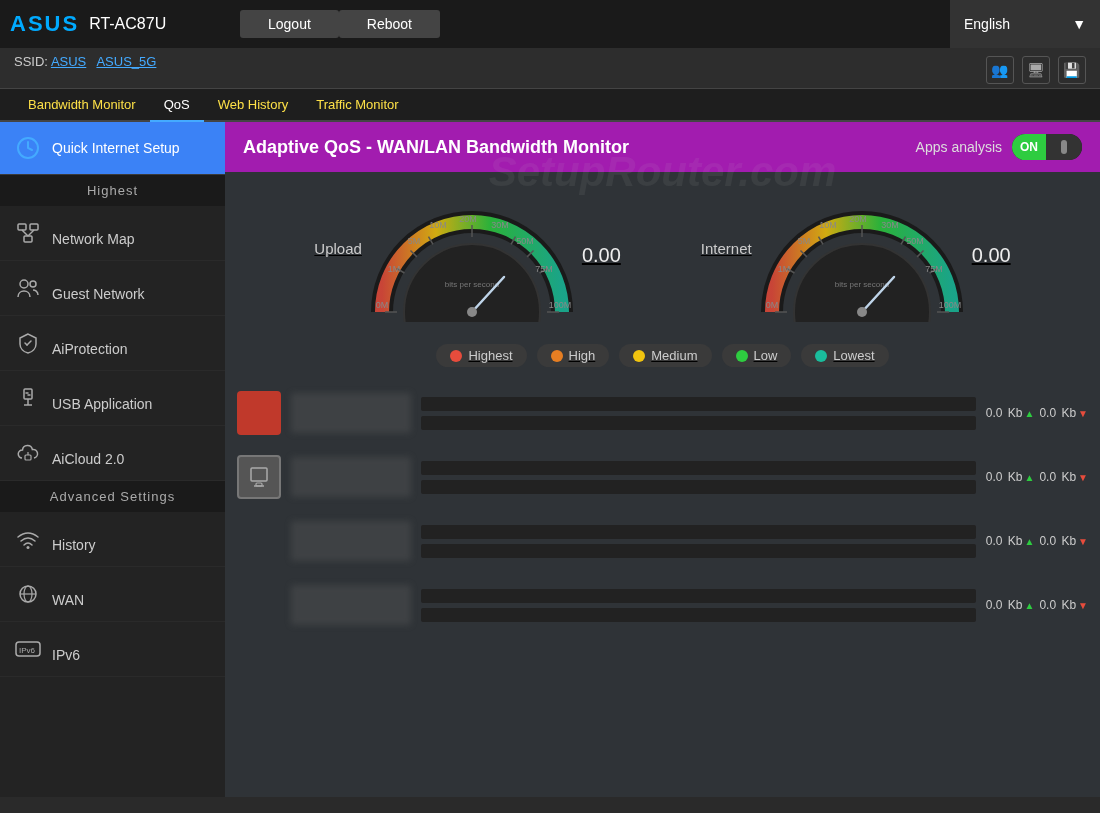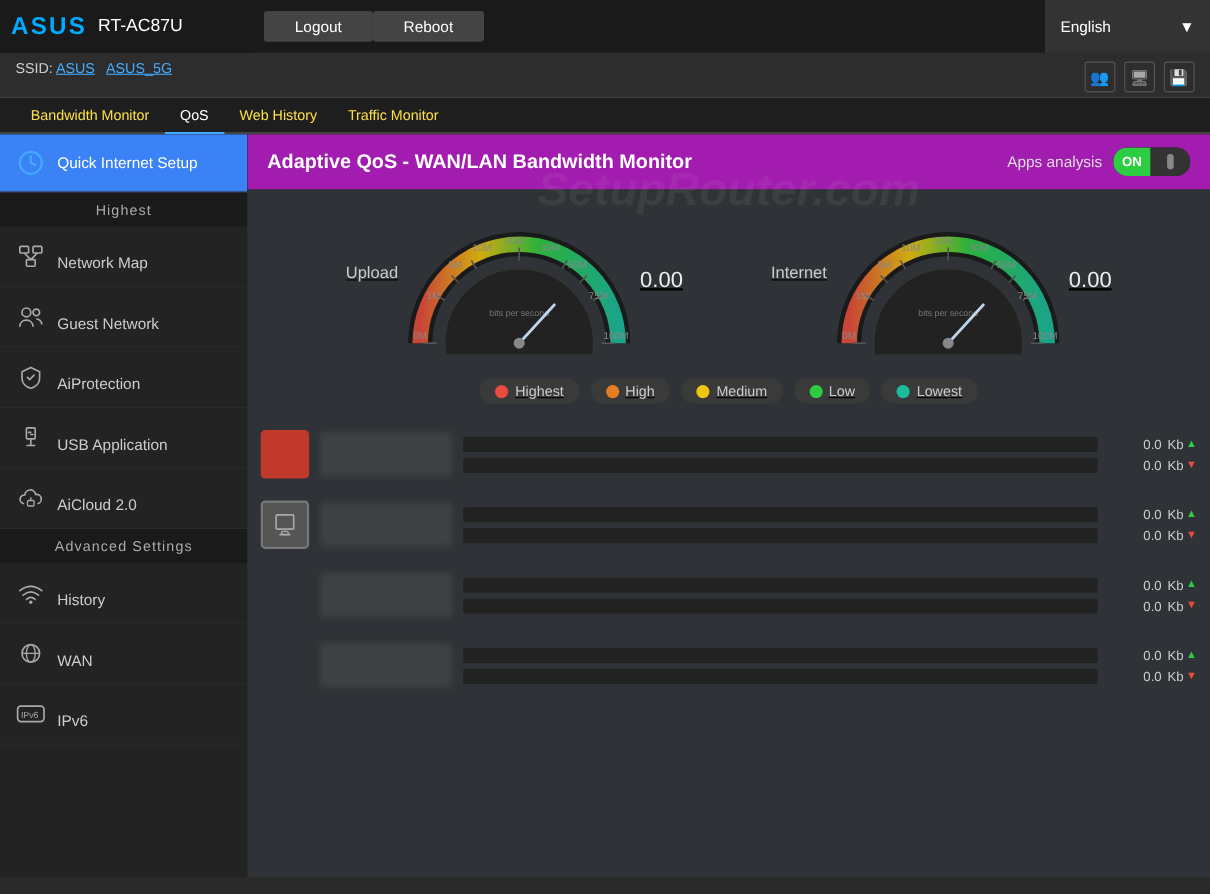--- a/index.html
+++ b/index.html
@@ -97,21 +97,21 @@
     #traffic-list { padding: 4px 12px; }
     .traffic-row {
       display: flex; align-items: center; gap: 10px; margin-bottom: 8px; padding: 6px 0;
     }
     .traffic-icon { width: 44px; height: 44px; flex-shrink: 0; border-radius: 4px; display: flex; align-items: center; justify-content: center; }
     .traffic-icon.red { background: #c0392b; }
     .traffic-icon.gray { background: #555; border: 2px solid #777; border-radius: 4px; }
     .traffic-bars { flex: 1; display: flex; flex-direction: column; gap: 5px; }
     .traffic-bar-bg { height: 14px; background: #111; border-radius: 2px; overflow: hidden; position: relative; }
     .traffic-bar-fill { height: 100%; background: #222; width: 100%; }
-    .traffic-stats { display: flex; flex-direction: column; gap: 5px; min-width: 80px; }
+    .traffic-stats { display: flex; gap: 5px; min-width: 80px; align-items: center; }
     .traffic-stat { display: flex; align-items: center; gap: 2px; font-size: 12px; color: #ccc; justify-content: flex-end; }
     .stat-arrow-up { color: #2ecc40; font-size: 10px; }
     .stat-arrow-down { color: #e74c3c; font-size: 10px; }
 
     
     #watermark {
       position: absolute; top: 50%; left: 50%; transform: translate(-50%, -50%);
       color: rgba(200,200,200,0.08); font-size: 42px; white-space: nowrap; pointer-events: none; z-index: 0;
       font-style: italic; font-weight: bold;
     }

